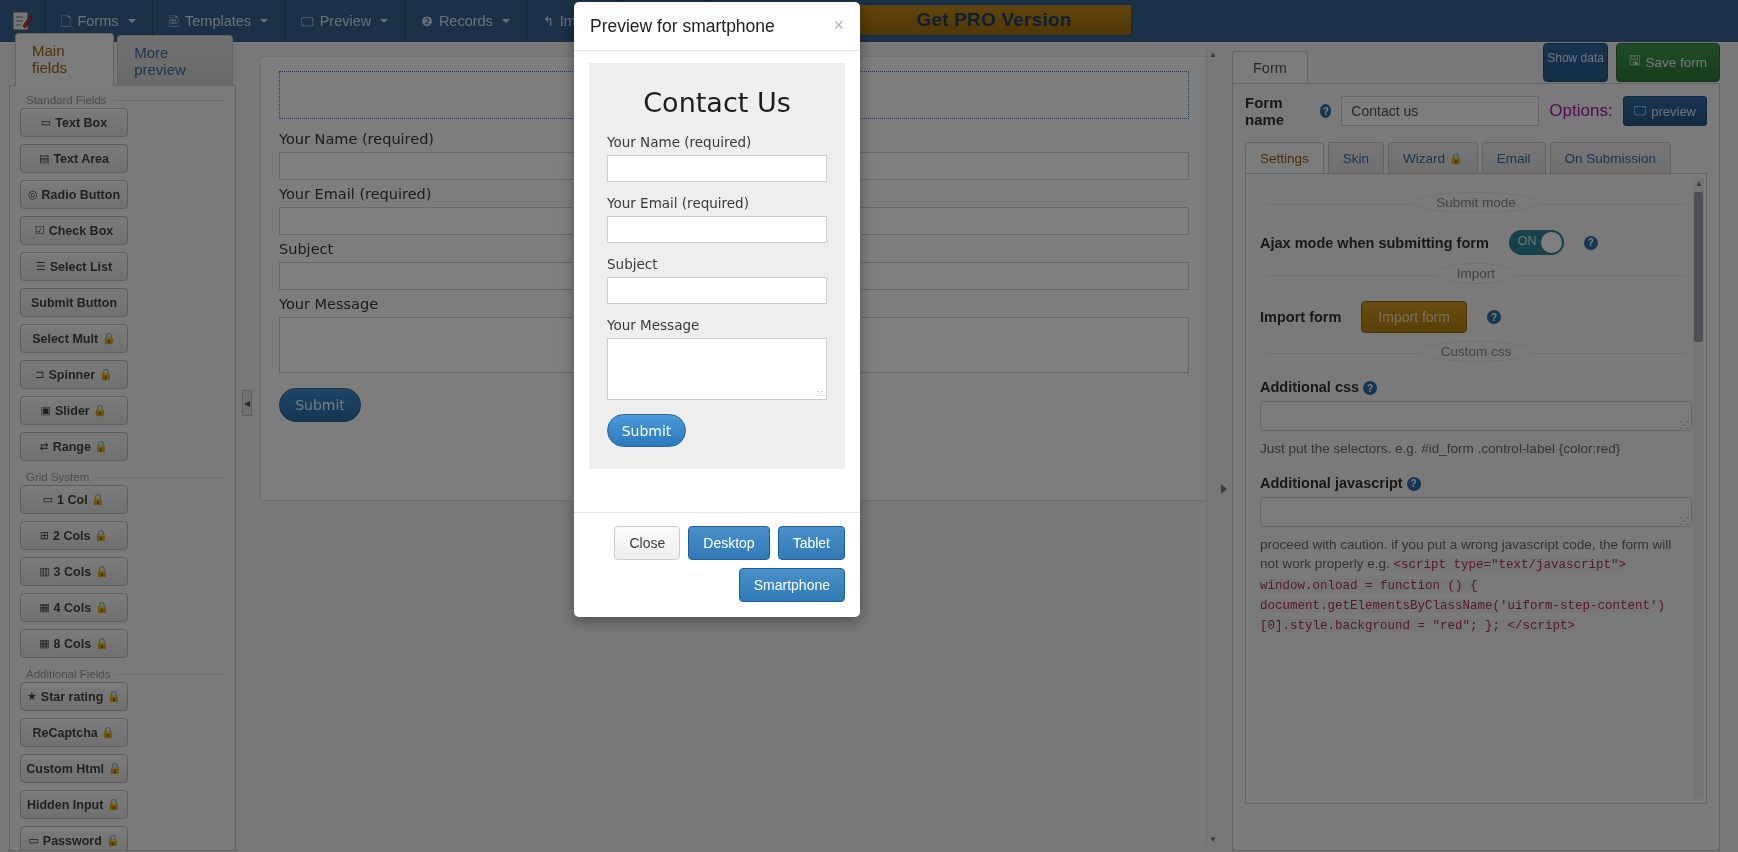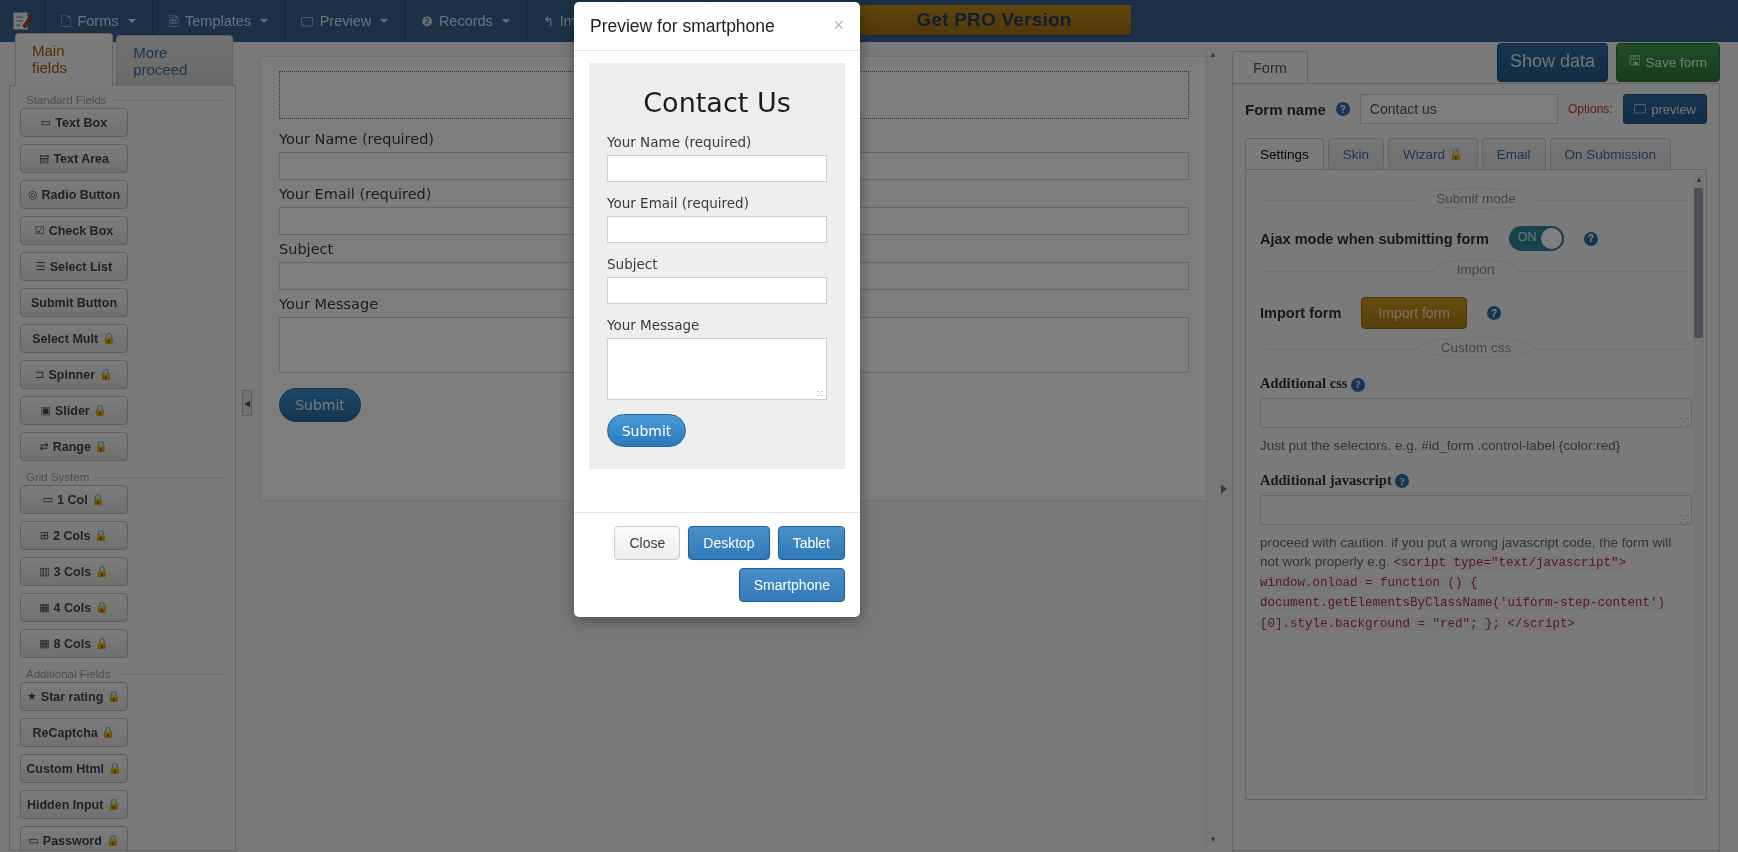--- a/index.html
+++ b/index.html
@@ -175,21 +175,21 @@
   }
   .rp-tabrow { display: flex; align-items: flex-end; height: 34px; position: relative; }
   .rp-tab {
     padding: 8px 20px; font-size: 14.5px; color: #555;
     border: 1px solid #c8c8c8; border-bottom: none; border-radius: 4px 4px 0 0;
     background: #f6f6f6; cursor: pointer;
   }
   .rp-actions { position: absolute; right: 0; bottom: 2px; display: flex; gap: 8px; }
   .btn-blue {
     background: linear-gradient(#2f6aa0,#255a89); border: 1px solid #1f4f78;
-    color: #dbe8f3; font-size: 18px; padding: 7px 12px; border-radius: 4px;
+    color: #dbe8f3; font-size: 12px; padding: 7px 3px; border-radius: 4px;
     cursor: pointer; white-space: nowrap;
   }
   .btn-green {
     background: linear-gradient(#3f9a4a,#2f7a38); border: 1px solid #2b6e33;
     color: #e5f3e6; font-size: 13.5px; padding: 7px 12px; border-radius: 4px;
     cursor: pointer; display: flex; align-items: center; gap: 5px; white-space: nowrap;
   }
   .rp-box {
     border: 1px solid #c8c8c8; background: #f4f4f4; margin-top: -1px;
     height: calc(100% - 34px); padding: 10px 12px; position: relative;
@@ -200,34 +200,34 @@
     display: inline-flex; align-items: center; justify-content: center;
     width: 14px; height: 14px; border-radius: 50%;
     background: #2e6da4; color: #fff; font-size: 10px; font-weight: bold;
     vertical-align: middle;
   }
   .fn-input {
     width: 198px; height: 30px; border: 1px solid #cfcfcf; background: #fafafa;
     padding: 0 9px; font-size: 14px; color: #555;
     font-family: "Liberation Sans", sans-serif;
   }
-  .opts-label { margin-left: auto; font-size: 12px; color: #c2410c; }
+  .opts-label { margin-left: auto; font-size: 17px; color: #a21caf; }
   .btn-preview {
     background: linear-gradient(#2f6aa0,#255a89); border: 1px solid #1f4f78;
     color: #dbe8f3; font-size: 13px; padding: 6px 10px; border-radius: 3px;
     display: flex; align-items: center; gap: 5px; cursor: pointer;
   }
   .sub-tabs { display: flex; gap: 4px; margin-top: 14px; align-items: flex-end; }
   .stab {
     padding: 8px 14px; font-size: 13.5px; color: #3a6ea5;
     border: 1px solid #c8c8c8; border-bottom: none; border-radius: 4px 4px 0 0;
     background: linear-gradient(#eeeeee,#e0e0e0); cursor: pointer;
     display: flex; align-items: center; gap: 4px; white-space: nowrap;
   }
-  .stab.active { background: #f6f6f6; color: #000000; }
+  .stab.active { background: #f6f6f6; color: #a16207; }
   .settings-pane {
     border: 1px solid #c8c8c8; margin-top: -1px; background: #f4f4f4;
     height: calc(100% - 115px); padding: 12px 14px 0 14px; position: relative;
     overflow: hidden;
   }
   .sec-head { position: relative; text-align: center; margin: 6px 0 14px 0; height: 24px; }
   .sec-head::before {
     content: ""; position: absolute; left: 6px; right: 6px; top: 12px;
     border-top: 1px solid #e0e0e0;
   }
@@ -248,21 +248,21 @@
   }
   .toggle .knob {
     position: absolute; right: 2px; top: 2px; width: 21px; height: 21px;
     border-radius: 50%; background: #fff;
   }
   .btn-import {
     background: linear-gradient(#cf9a1e, #b07f12); border: 1px solid #96690c;
     color: #f1e3c2; font-size: 14px; padding: 7px 16px; border-radius: 4px;
     cursor: pointer;
   }
-  .field-label { font-size: 14.5px; font-weight: bold; color: #333; margin: 0 0 6px 0; font-family: Liberation Serif, serif; }
+  .field-label { font-size: 14.5px; font-weight: bold; color: #333; margin: 0 0 6px 0; }
   .ta {
     width: 100%; height: 30px; border: 1px solid #cfcfcf; background: #f6f6f6;
     border-radius: 3px; position: relative;
   }
   .ta::after {
     content: "⁙"; position: absolute; right: 2px; bottom: -2px;
     color: #999; font-size: 11px;
   }
   .hint { font-size: 13.5px; color: #6a6a6a; margin: 8px 0 16px 0; line-height: 1.45; }
   .code {
@@ -395,21 +395,21 @@
       <span>Export</span>
     </div>
     <div class="topbar-spacer"></div>
   </div>
 
   <div class="pro-banner">Get PRO Version</div>
 
   <div class="left-panel">
     <div class="tabs-row">
       <div class="ltab active">Main fields</div>
-      <div class="ltab">More proceed</div>
+      <div class="ltab">More preview</div>
     </div>
     <div class="panel-body">
 
       <fieldset class="group">
         <legend>Standard Fields</legend>
         <div class="btn-grid">
           <div class="fbtn">
               <span class="gi">▭</span>
               <span>Text Box</span>
             </div>

